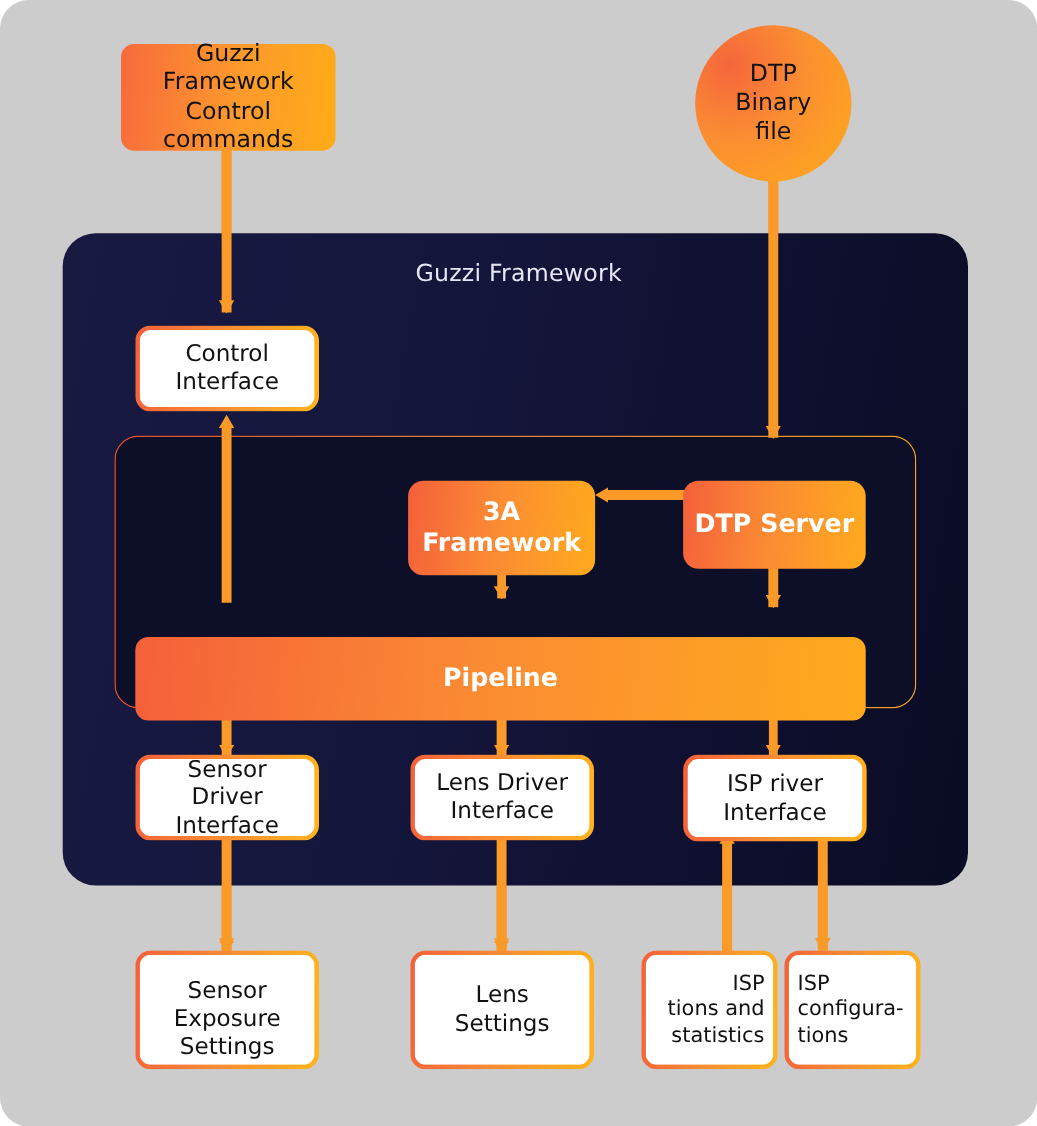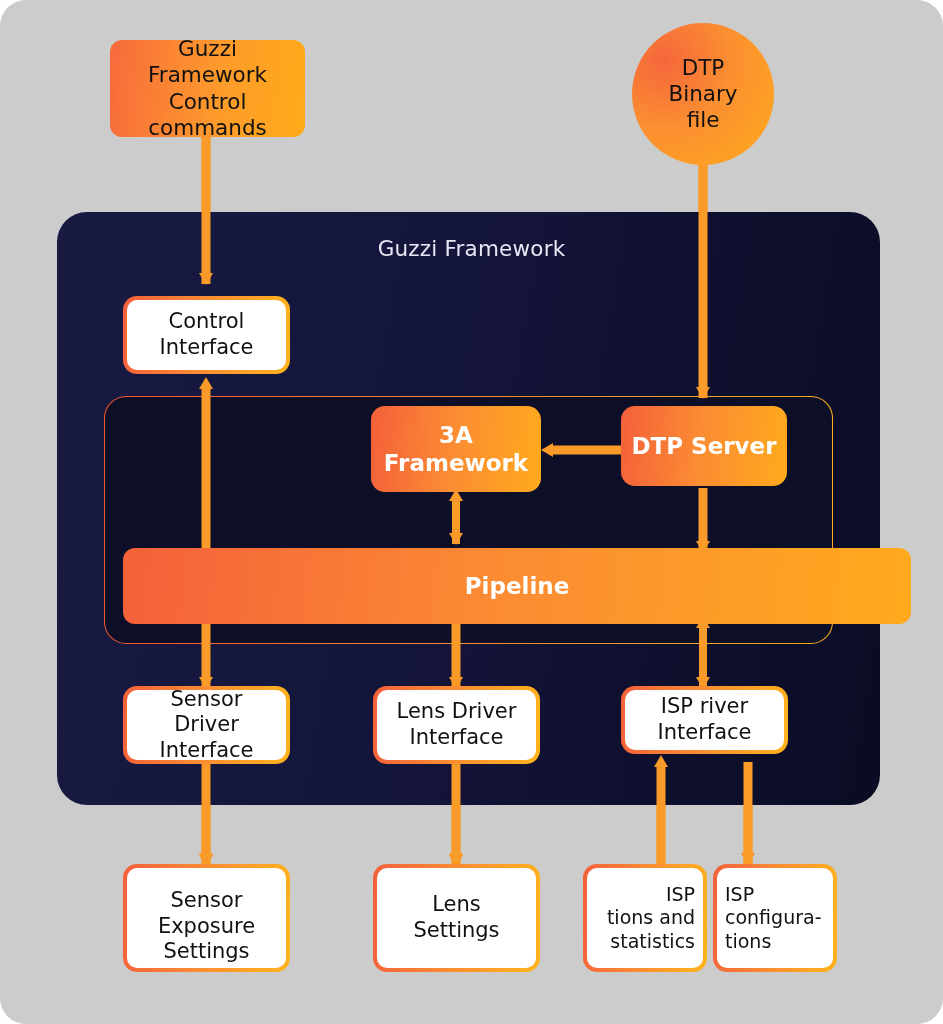--- a/index.html
+++ b/index.html
@@ -79,20 +79,21 @@
   }
 
   
   .node.orange {
     border-radius: 14px;
     padding: 4px 8px;
     color: #ffffff;
     font-weight: bold;
     font-size: 23px;
     background: linear-gradient(96deg, #f4603a 0%, #fb8c33 48%, #ffaa1d 100%);
+    margin-top: 31px;
   }
 
   
   .node.source {
     border-radius: 12px;
     padding: 4px 10px;
     color: #111111;
     font-size: 21.5px;
     background: linear-gradient(96deg, #f76a3c 0%, #fd9a2c 55%, #ffab18 100%);
   }
@@ -208,35 +209,35 @@
 
   <div class="node orange" style="left:371px; top:406px; width:170px; height:86px; z-index:10;">
     <span>3A</span>
     <span>Framework</span>
   </div>
 
   <div class="node orange" style="left:621px; top:406px; width:166px; height:80px; z-index:10;">
     <span>DTP Server</span>
   </div>
 
-  <div class="node orange" style="left:123px; top:548px; width:788px; height:76px; border-radius:12px; z-index:10;">
+  <div class="node orange" style="left:123px; top:548px; width:664px; height:76px; border-radius:12px; z-index:10;">
     <span>Pipeline</span>
   </div>
 
   <div class="node white" style="left:123px; top:686px; width:167px; height:78px; z-index:10;">
     <span>Sensor Driver</span>
     <span>Interface</span>
   </div>
 
   <div class="node white" style="left:373px; top:686px; width:167px; height:78px; z-index:10;">
     <span>Lens Driver</span>
     <span>Interface</span>
   </div>
 
-  <div class="node white" style="left:621px; top:686px; width:167px; height:68px; z-index:10;">
+  <div class="node white" style="left:621px; top:686px; width:167px; height:79px; z-index:10;">
     <span>ISP river</span>
     <span>Interface</span>
   </div>
 
   <div class="node white" style="left:123px; top:864px; width:167px; height:108px; z-index:10;justify-content:space-between;">
     <span>Sensor</span>
     <span>Exposure</span>
     <span>Settings</span>
   </div>
 

